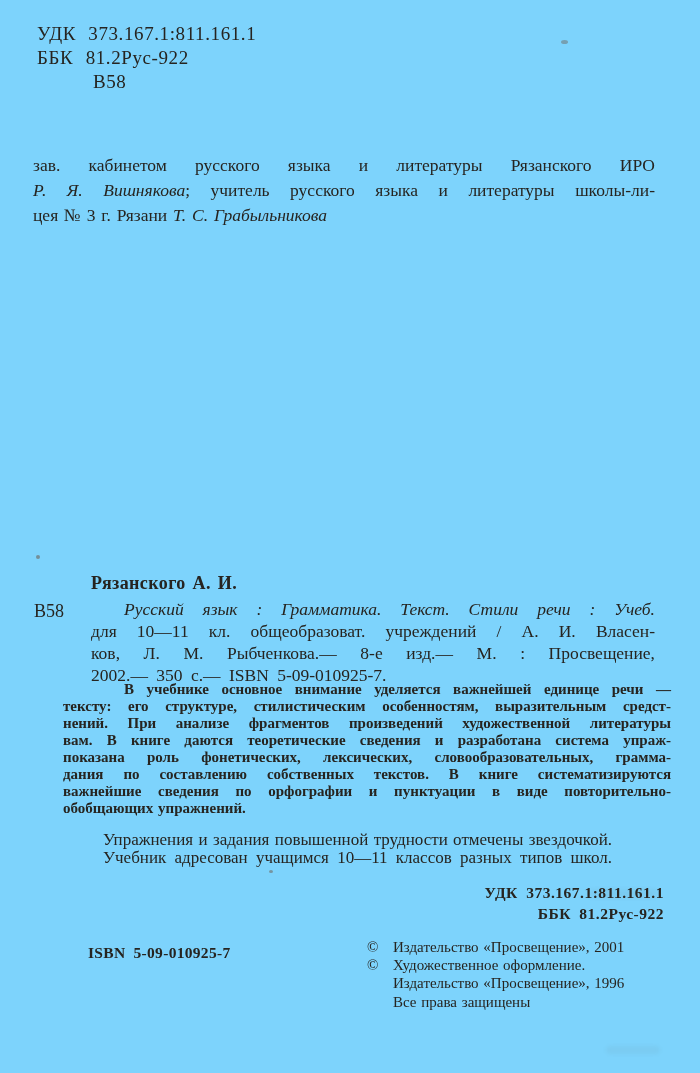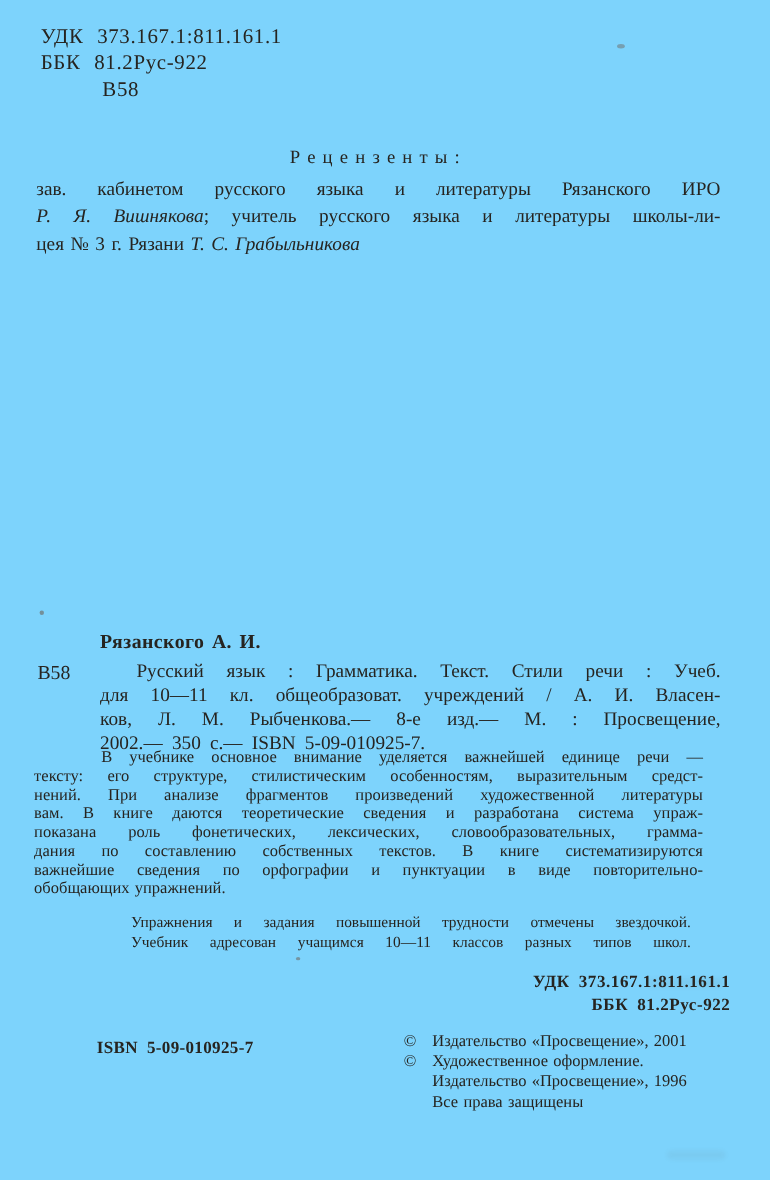--- a/index.html
+++ b/index.html
@@ -17,37 +17,37 @@
   
   .jline { text-align: justify; text-align-last: justify; -moz-text-align-last: justify; }
 
   
   .top-codes { left: 37px; top: 22px; font-size: 19px; line-height: 24px; letter-spacing: 0.6px; word-spacing: 7px; }
   .tc-code { padding-left: 56px; }
 
   
   .reviewers { left: 33px; top: 133px; width: 622px; }
   .rev-heading { font-size: 17px; letter-spacing: 6.5px; text-align: center; margin-bottom: 6px; }
-  .rev-body { font-size: 17.5px; line-height: 25px; word-spacing: 1.5px; }
+  .rev-body { font-size: 17.5px; line-height: 25px; word-spacing: 1.5px; margin-top: 20px; }
   .rev-name { font-style: italic; }
 
   
   .bib { left: 34px; top: 571px; width: 621px; }
   .bib-author { margin-left: 57px; font-weight: bold; font-size: 18px; letter-spacing: 0.4px; word-spacing: 2px; line-height: 24px; margin-bottom: 3px; }
   .bib-desc { position: relative; padding-left: 57px; font-size: 17.5px; line-height: 22px; word-spacing: 2px; }
   .bib-code { position: absolute; left: 0; top: 2px; font-size: 18px; }
-  .indent1 { text-indent: 33px; }
+  .indent1 { text-indent: 33px; font-style: italic; }
   .bline-last { word-spacing: 4px; }
 
   
-  .annotation { left: 31px; top: 681px; width: 608px; font-size: 15px; line-height: 17px; word-spacing: 1px; }
+  .annotation { left: 63px; top: 681px; width: 608px; font-size: 15px; line-height: 17px; word-spacing: 1px; font-weight: bold; }
   .indent-a { text-indent: 61px; }
 
   
-  .notes { left: 47px; top: 831px; width: 581px; font-size: 14px; line-height: 18px; word-spacing: 1px; }
+  .notes { left: 31px; top: 831px; width: 581px; font-size: 17px; line-height: 18px; word-spacing: 1px; }
   .indent-n { text-indent: 72px; }
 
   
   .udk-right { right: 36px; top: 883px; font-weight: bold; font-size: 15.5px; line-height: 20.5px; text-align: right; letter-spacing: 0.5px; word-spacing: 4px; }
 
   
   .isbn { left: 88px; top: 944px; font-weight: bold; font-size: 15.5px; letter-spacing: 0.3px; word-spacing: 4px; }
   .copyright { left: 367px; top: 938px; width: 302px; font-size: 15px; line-height: 18.2px; word-spacing: 1px; }
   .crow { display: flex; }
   .csym { flex: 0 0 26px; width: 26px; }
@@ -68,21 +68,20 @@
 
   <section class="top-codes">
     <div>УДК 373.167.1:811.161.1</div>
     <div>ББК 81.2Рус-922</div>
     <div class="tc-code">В58</div>
   </section>
 
   <div class="speck speck-top"></div>
 
   <section class="reviewers">
-    <div class="rev-heading">Рецензенты:</div>
     <div class="rev-body">
       <div class="jline">
         <span>зав. кабинетом русского языка и литературы Рязанского ИРО</span>
       </div>
       <div class="jline">
         <span class="rev-name">Р. Я. Вишнякова</span><span>; учитель русского языка и литературы школы-ли-</span>
       </div>
       <div>
         <span>цея № 3 г. Рязани </span><span class="rev-name">Т. С. Грабыльникова</span>
       </div>

